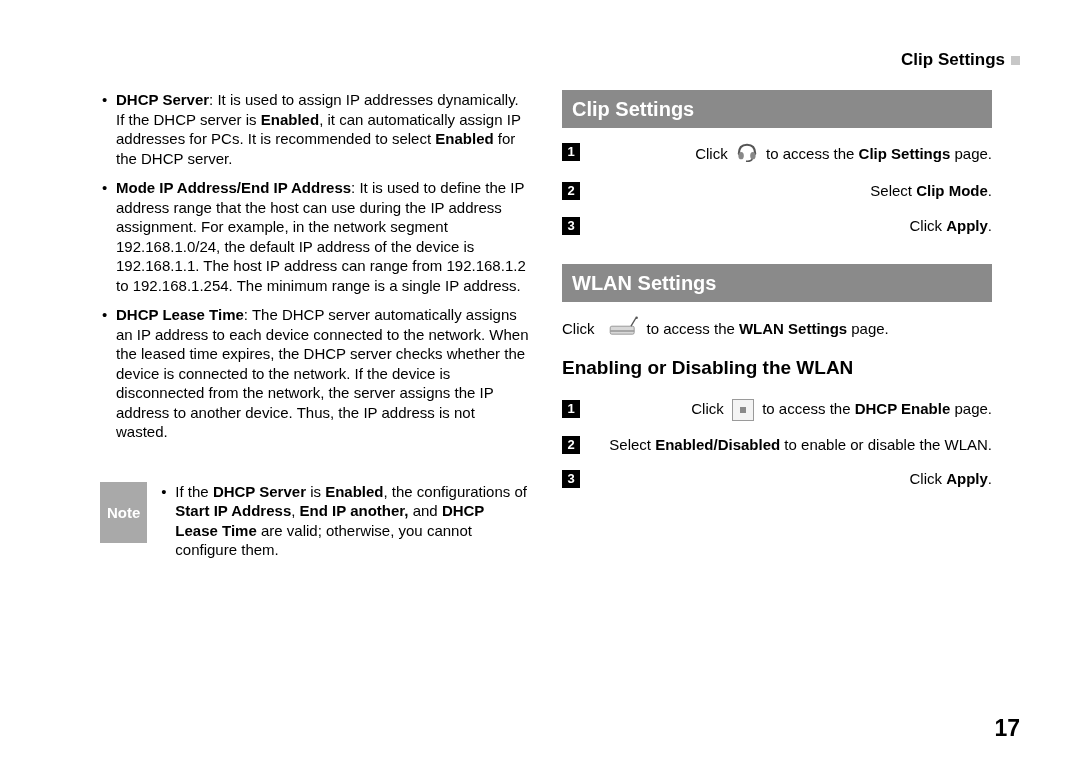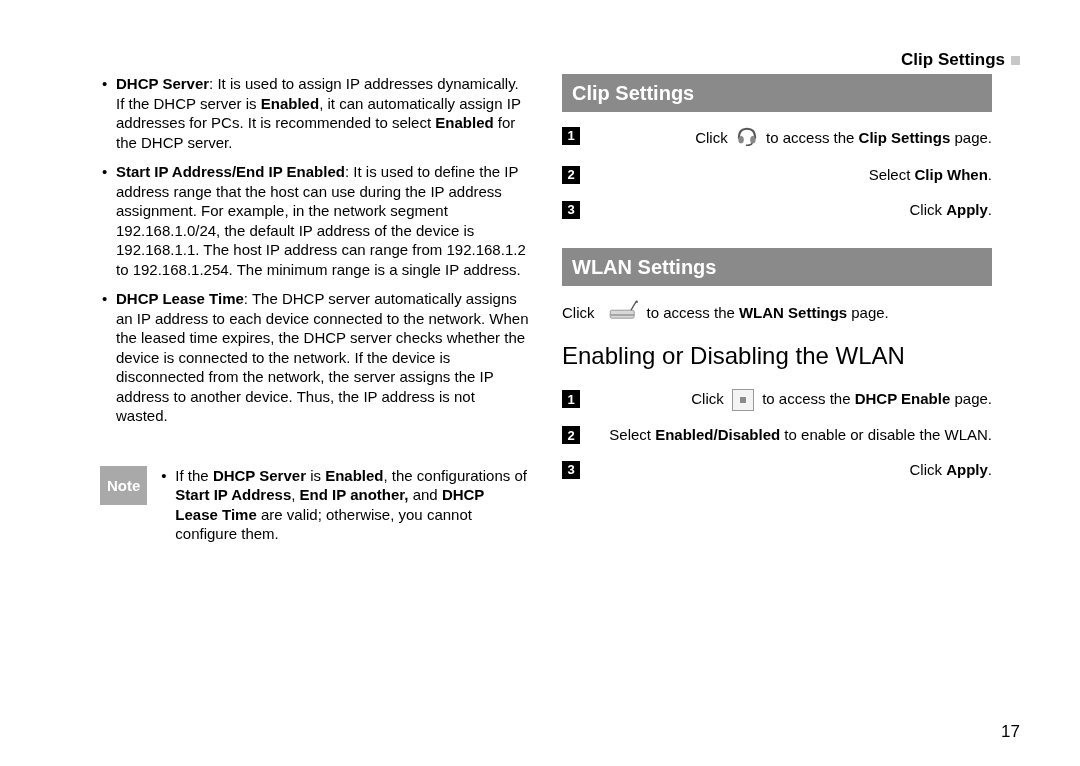--- a/index.html
+++ b/index.html
@@ -28,21 +28,21 @@
     gap: 6px;
   }
   .running-head .small-sq {
     width: 9px;
     height: 9px;
     background: #c7c7c7;
   }
   .columns {
     display: flex;
     gap: 32px;
-    margin-top: 24px;
+    margin-top: 40px;
   }
   .col {
     width: 430px;
     line-height: 1.3;
   }
   
   ul.bullets {
     list-style: none;
     padding: 0;
     margin: 0;
@@ -62,43 +62,43 @@
   
   .note-wrap {
     display: flex;
     margin-top: 40px;
     align-items: flex-start;
   }
   .note-label {
     background: #a9a9a9;
     color: #ffffff;
     font-weight: bold;
-    padding: 10px 7px;
+    padding: 21px 7px;
     font-size: 15px;
   }
   .note-body {
     flex: 1;
     padding-left: 12px;
   }
   
   .section-bar {
     background: #8a8a8a;
     color: #ffffff;
     font-weight: bold;
     font-size: 20px;
     padding: 6px 10px;
     margin-bottom: 14px;
     margin-top: 0;
   }
   .section-bar + .step-list,
   .section-bar + .inline-para { margin-top: 10px; }
   .wlan-bar { margin-top: 28px; }
   .sub-head {
-    font-weight: normal;
-    font-size: 24px;
+    font-weight: bold;
+    font-size: 19px;
     margin: 14px 0 18px 0;
   }
   
   ol.step-list {
     list-style: none;
     padding: 0;
     margin: 0 0 8px 0;
   }
   ol.step-list > li {
     display: flex;
@@ -146,43 +146,43 @@
     align-items: center;
     flex-wrap: wrap;
     gap: 4px;
     margin-bottom: 8px;
   }
   .inline-para .spacer { margin-right: 4px; }
   .page-num {
     position: absolute;
     bottom: 24px;
     right: 60px;
-    font-weight: normal;
-    font-size: 17px;
+    font-weight: bold;
+    font-size: 23px;
   }
 </style>
 </head>
 <body>
 
 <div class="page">
 
   <div class="running-head">
     <span>Clip Settings</span>
     <span class="small-sq"></span>
   </div>
 
   <div class="columns">
 
     <div class="col">
       <ul class="bullets">
         <li>
           <span class="bold">DHCP Server</span><span>: It is used to assign IP addresses dynamically. If the DHCP server is </span><span class="bold">Enabled</span><span>, it can automatically assign IP addresses for PCs. It is recommended to select </span><span class="bold">Enabled</span><span> for the DHCP server.</span>
         </li>
         <li>
-          <span class="bold">Start IP Address/End IP Enabled</span><span>: It is used to define the IP address range that the host can use during the IP address assignment. For example, in the network segment 192.168.1.0/24, the default IP address of the device is 192.168.1.1. The host IP address can range from 192.168.1.2 to 192.168.1.254. The minimum range is a single IP address.</span>
+          <span class="bold">Mode IP Address/End IP Address</span><span>: It is used to define the IP address range that the host can use during the IP address assignment. For example, in the network segment 192.168.1.0/24, the default IP address of the device is 192.168.1.1. The host IP address can range from 192.168.1.2 to 192.168.1.254. The minimum range is a single IP address.</span>
         </li>
         <li>
           <span class="bold">DHCP Lease Time</span><span>: The DHCP server automatically assigns an IP address to each device connected to the network. When the leased time expires, the DHCP server checks whether the device is connected to the network. If the device is disconnected from the network, the server assigns the IP address to another device. Thus, the IP address is not wasted.</span>
         </li>
       </ul>
 
       <div class="note-wrap">
         <div class="note-label">Note</div>
         <div class="note-body">
           <ul class="bullets">
@@ -210,21 +210,21 @@
                   <ellipse cx="18.5" cy="15" rx="3" ry="4" fill="#888"></ellipse>
                   <path d="M18 19 Q15 22 11 21" fill="none" stroke="#555" stroke-width="1.8"></path>
                 </svg>
             </span>
             <span> to access the </span><span class="bold">Clip Settings</span><span> page.</span>
           </span>
         </li>
         <li>
           <span class="step-num">2</span>
           <span class="step-text">
-            <span>Select </span><span class="bold">Clip When</span><span>.</span>
+            <span>Select </span><span class="bold">Clip Mode</span><span>.</span>
           </span>
         </li>
         <li>
           <span class="step-num">3</span>
           <span class="step-text">
             <span>Click </span><span class="bold">Apply</span><span>.</span>
           </span>
         </li>
       </ol>
 

